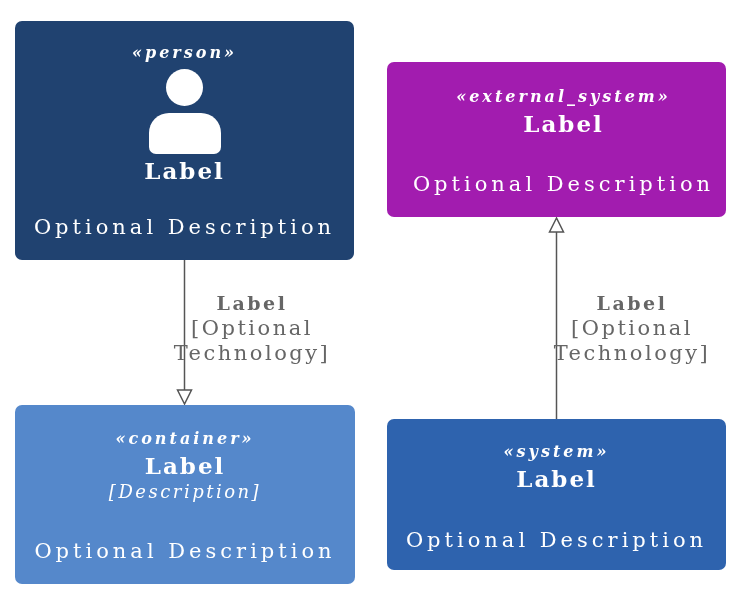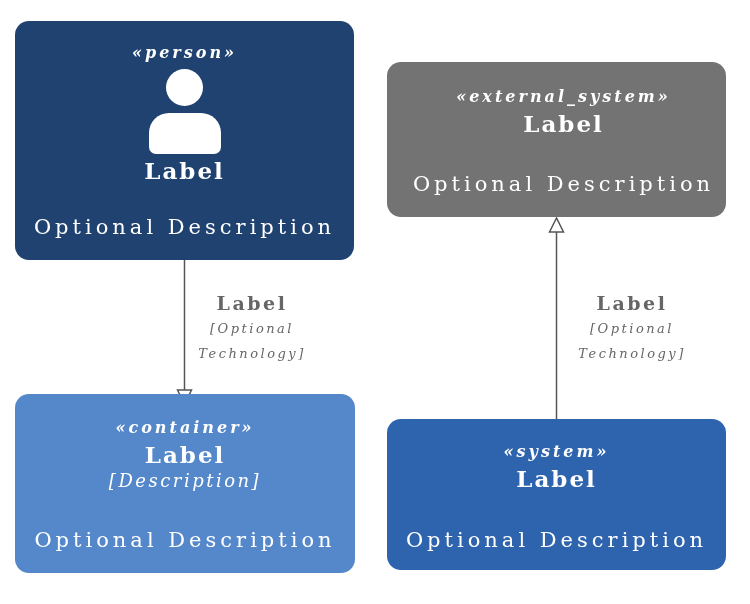--- a/index.html
+++ b/index.html
@@ -5,31 +5,31 @@
   * { margin: 0; padding: 0; box-sizing: border-box; }
   html, body { width: 750px; height: 604px; background: #ffffff; overflow: hidden; }
   body { font-family: "DejaVu Serif", "Liberation Serif", serif; position: relative; }
 
   .canvas { position: absolute; left: 0; top: 0; width: 750px; height: 604px; }
 
   svg.edges-layer { position: absolute; left: 0; top: 0; width: 750px; height: 604px; }
 
   .node {
     position: absolute;
-    border-radius: 14px;
+    border-radius: 7px;
     color: #ffffff;
     display: flex;
     flex-direction: column;
     align-items: center;
     text-align: center;
     padding: 21px 10px 20px 10px;
   }
   .node-person    { left: 15px;  top: 21px;  width: 339px; height: 239px; }
   .node-external  { left: 387px; top: 62px;  width: 339px; height: 155px; padding-top: 24px; }
-  .node-container { left: 15px;  top: 394px; width: 340px; height: 179px; padding-top: 23px; }
+  .node-container { left: 15px;  top: 405px; width: 340px; height: 179px; padding-top: 23px; }
   .node-system    { left: 387px; top: 419px; width: 339px; height: 151px; padding-top: 22px; padding-bottom: 17px; }
 
   .stereotype {
     font-style: italic;
     font-weight: bold;
     font-size: 16px;
     letter-spacing: 3px;
     line-height: 22px;
     white-space: nowrap;
   }
@@ -76,22 +76,21 @@
   }
   .edge-label-left  { left: 167px; }
   .edge-label-right { left: 547px; }
   .edge-label .edge-title {
     font-weight: bold;
     font-size: 19px;
     letter-spacing: 2.5px;
     line-height: 25px;
   }
   .edge-label .edge-tech {
-    font-style: italic;
-    font-size: 13px;
+    font-size: 21px;
     letter-spacing: 2.5px;
     line-height: 25px;
     white-space: pre-line;
   }
 </style>
 </head>
 <body>
 
 <div class="canvas">
 
@@ -109,21 +108,21 @@
   <div class="node node-person" style="background: rgb(32, 66, 112); color: rgb(255, 255, 255);">
     <div class="stereotype">«person»</div>
     <div class="person-icon">
       <div class="head"></div>
       <div class="torso"></div>
     </div>
     <div class="node-title">Label</div>
     <div class="node-desc">Optional Description</div>
   </div>
 
-  <div class="node node-external" style="background: #737373; color: rgb(255, 255, 255); padding-left: 24px;">
+  <div class="node node-external" style="background: #a21caf; color: rgb(255, 255, 255); padding-left: 24px;">
     <div class="stereotype">«external_system»</div>
     <div class="node-title">Label</div>
     <div class="node-desc">Optional Description</div>
   </div>
 
   <div class="node node-container" style="background: rgb(85, 136, 203); color: rgb(255, 255, 255);">
     <div class="stereotype">«container»</div>
     <div class="node-title">Label</div>
     <div class="node-tech">[Description]</div>
     <div class="node-desc">Optional Description</div>

